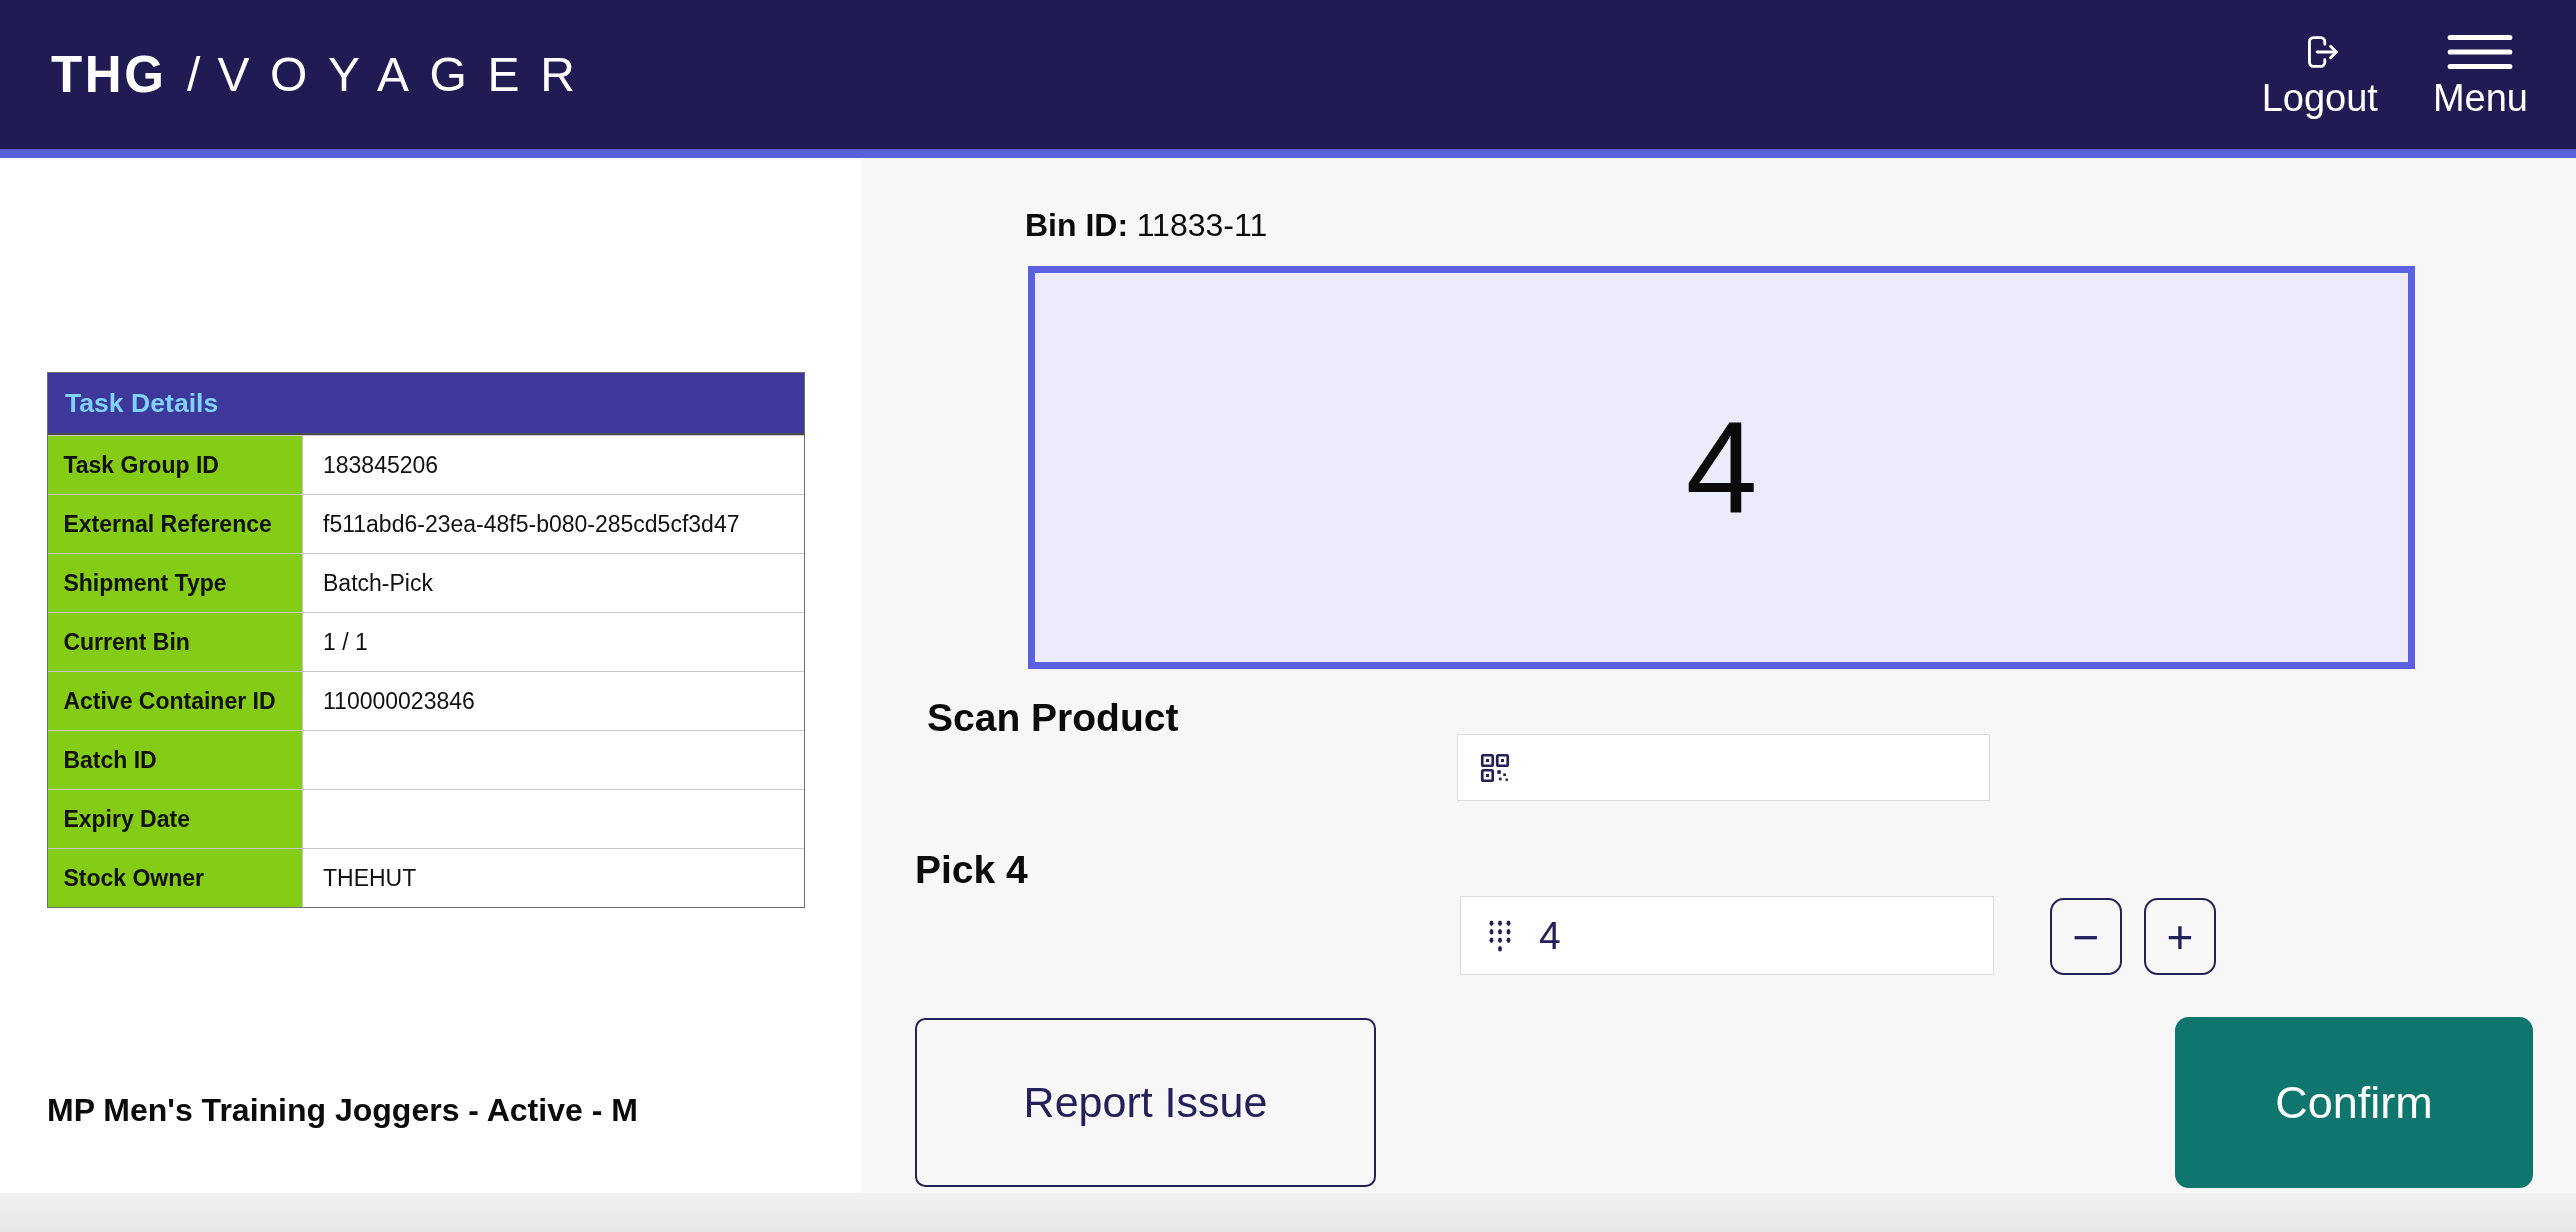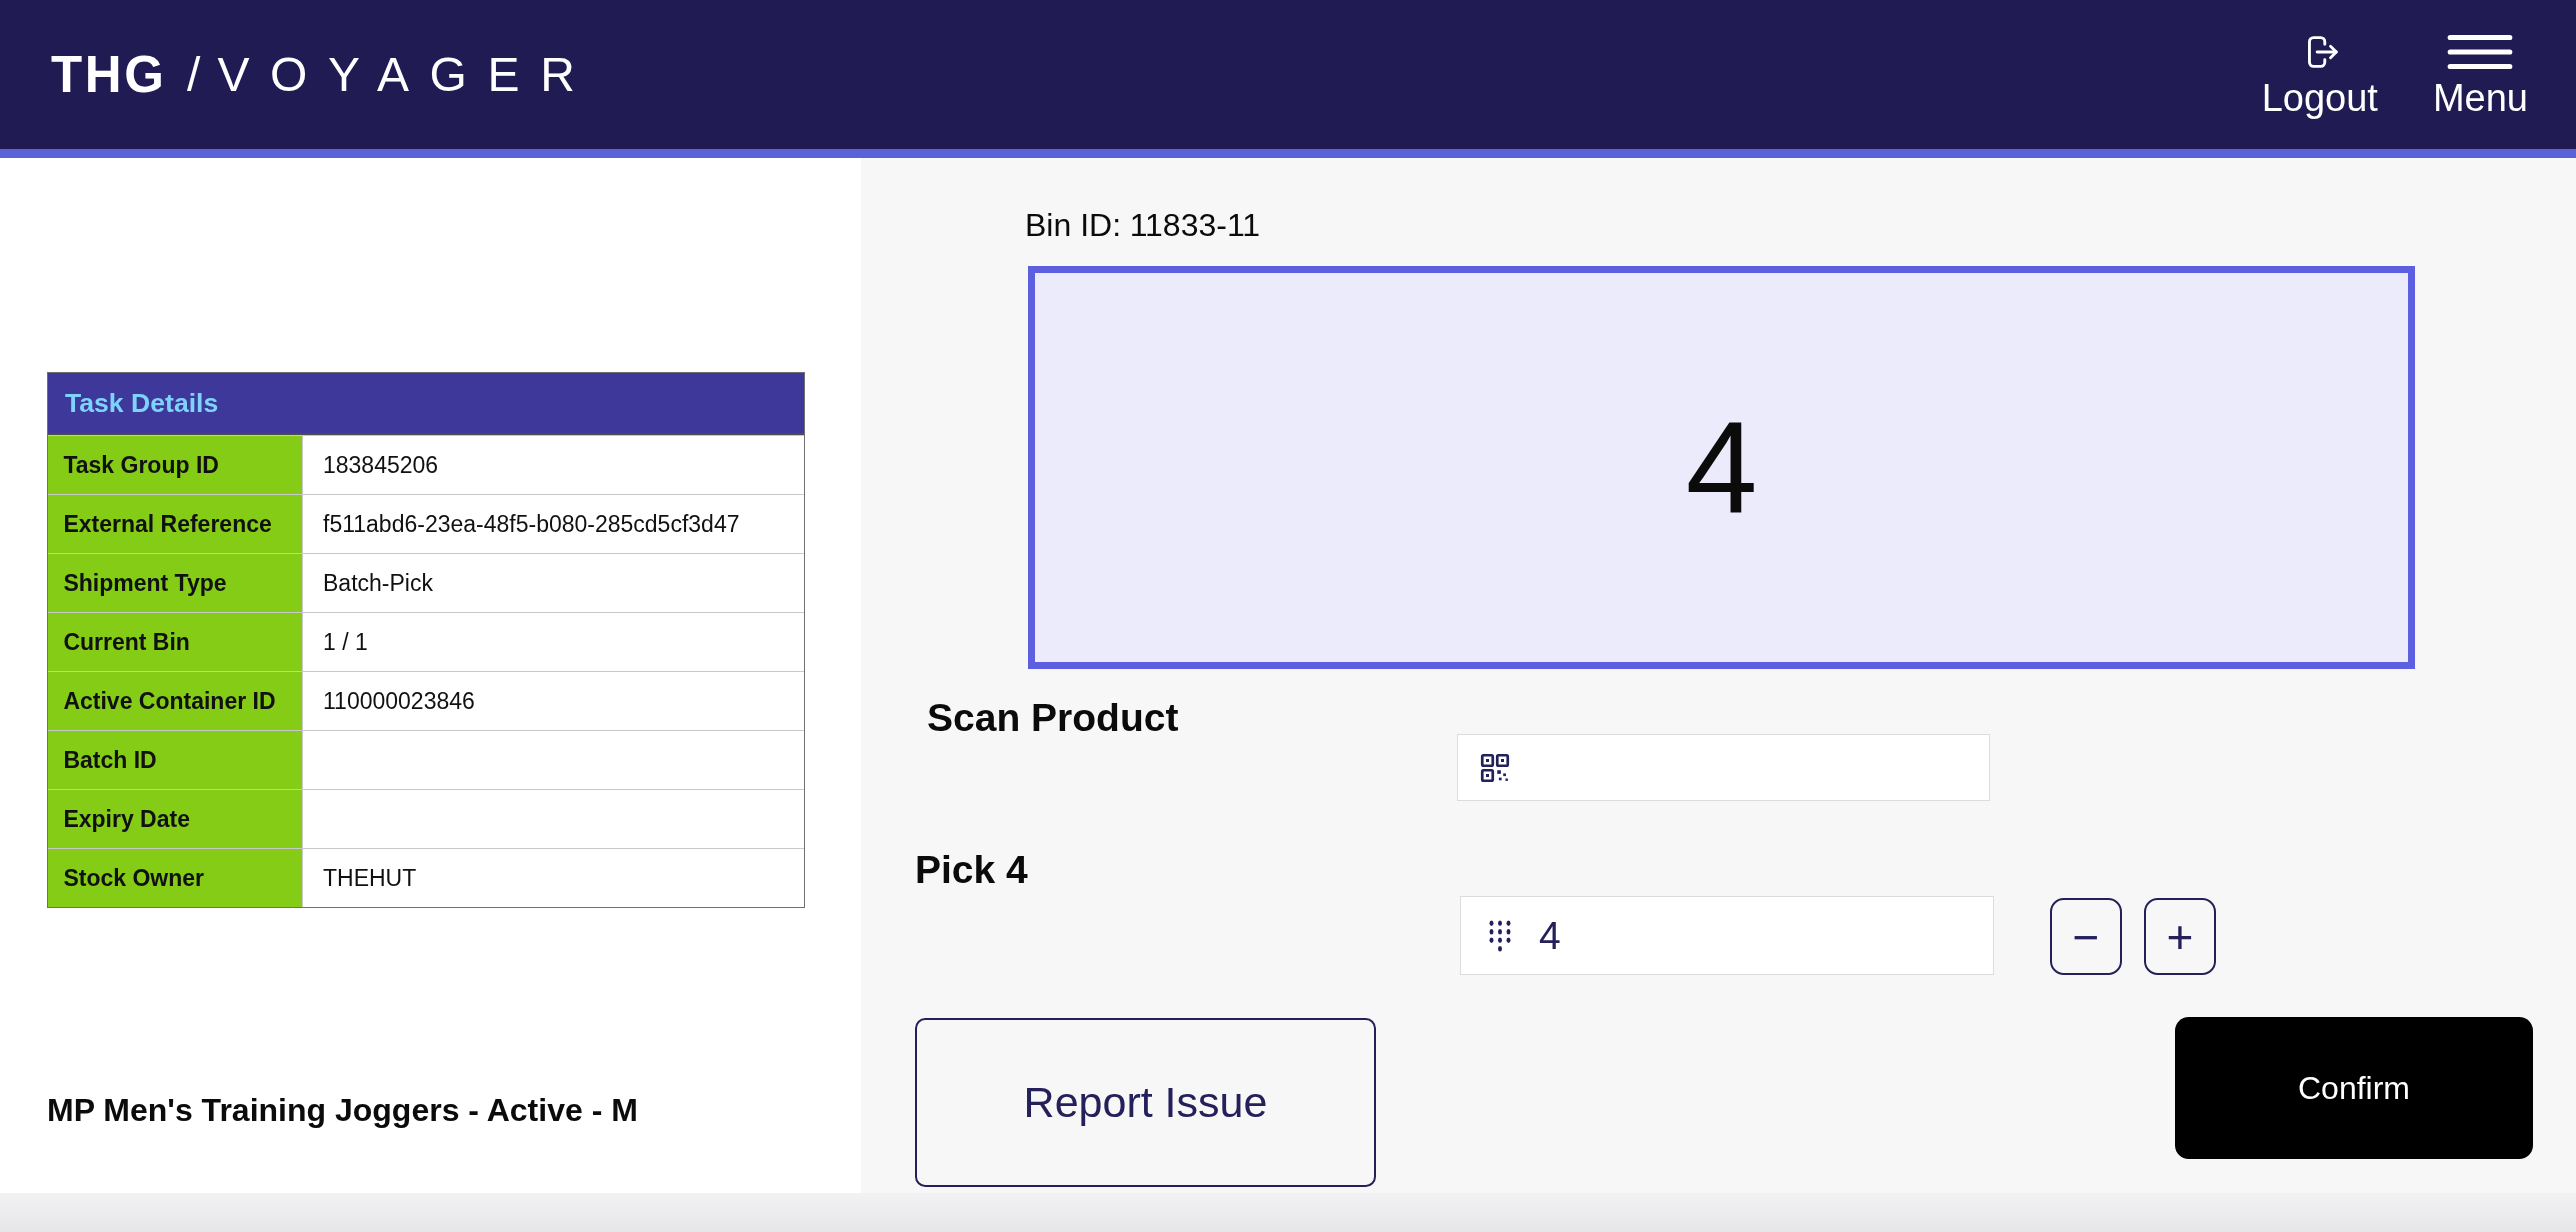--- a/index.html
+++ b/index.html
@@ -46,21 +46,21 @@
   .task-row:first-of-type { border-top:none; }
   .task-label {
     width:255px; background:#84cc16; border-right:0.9px solid #c8c8c8;
     display:flex; align-items:center; padding-left:15.4px;
     font-weight:700; font-size:23px; color:#111;
   }
   .task-value { flex:1; display:flex; align-items:center; padding-left:20px; font-size:23px; color:#111; }
   .product-name { position:absolute; left:47px; top:934px; font-size:32px; font-weight:700; color:#0b0b0b; }
   
   .bin-line { position:absolute; left:1025px; top:207px; font-size:32px; color:#0b0b0b; }
-  .bin-line b { font-weight:400; margin-right:8.6px; }
+  .bin-line b { font-weight:700; margin-right:8.6px; }
   .qty-box {
     position:absolute; left:1028px; top:266px; width:1387px; height:403px;
     background:#ebebfb; border:7.7px solid #5c60e0;
     display:flex; align-items:center; justify-content:center;
   }
   .qty-big { font-size:129px; color:#0b0b0b; line-height:1; }
   .section-heading { position:absolute; font-size:39px; font-weight:700; color:#0b0b0b; line-height:1; }
   .scan-heading { left:915px; top:686px; }
   .pick-heading { left:915px; top:850px; }
   .scan-field {
@@ -86,23 +86,23 @@
     display:flex; align-items:center; justify-content:center; cursor:pointer; padding:0;
   }
   .minus-btn { left:2050px; }
   .plus-btn { left:2144px; }
   .report-btn {
     position:absolute; left:915px; top:1018px; width:461px; height:169px;
     border:2.6px solid #23205a; border-radius:10.3px; background:transparent;
     color:#23205a; font-size:43px; font-family:inherit; cursor:pointer;
   }
   .confirm-btn {
-    position:absolute; left:2175px; top:1017px; width:358px; height:142px;
-    background:#000000; border:none; border-radius:13.7px;
-    color:#fff; font-size:32px; font-family:inherit; cursor:pointer;
+    position:absolute; left:2175px; top:1017px; width:358px; height:171px;
+    background:#0f766e; border:none; border-radius:13.7px;
+    color:#fff; font-size:45px; font-family:inherit; cursor:pointer;
   }
   .icon { display:inline-flex; align-items:center; justify-content:center; }
 </style>
 </head>
 <body>
 
 <div id="app">
 
   <header class="header">
     <div class="brand">

